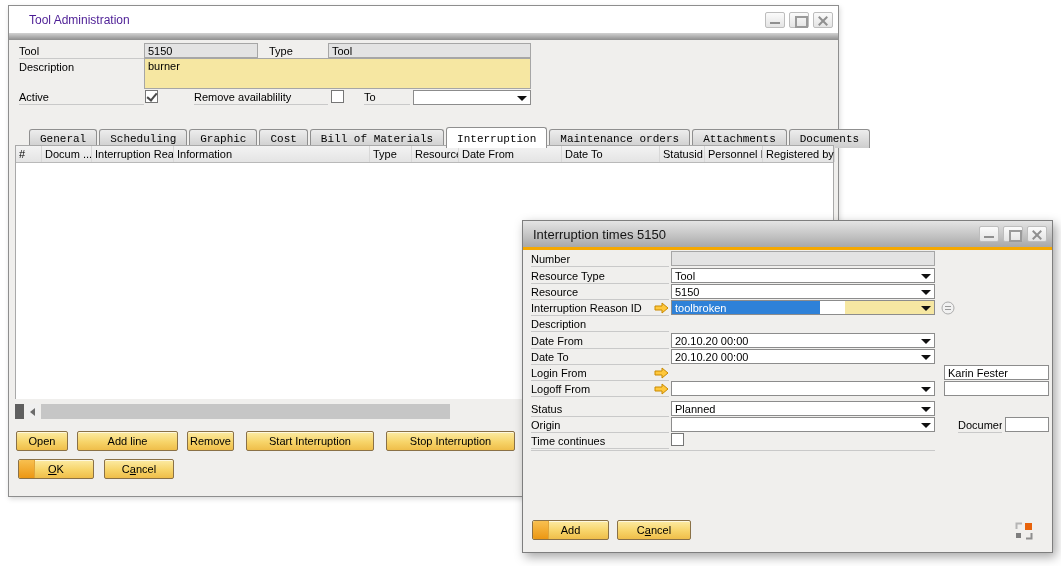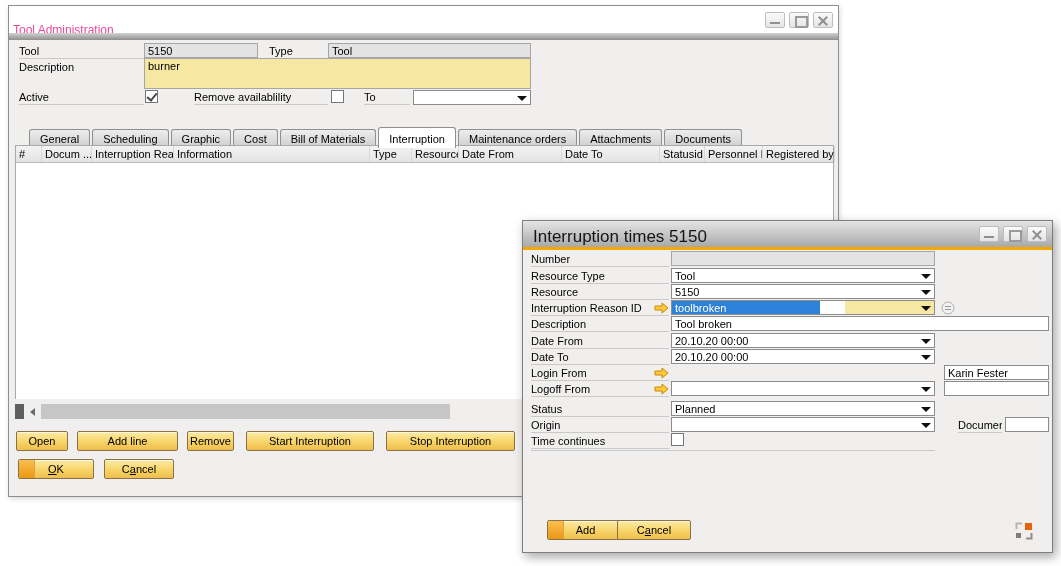--- a/index.html
+++ b/index.html
@@ -37,29 +37,29 @@
   .wb { position:relative; width:20px; height:16px; border:1px solid #BDBDBD; border-radius:2px;
         background:linear-gradient(180deg,#FBFBFB,#E4E4E4); }
   .wb.min::after { content:''; position:absolute; left:4px; right:4px; bottom:3px; height:2px; background:#8F8F8F; }
   .wb.max::after { content:''; position:absolute; left:5px; top:3px; width:9px; height:8px; border:2px solid #9A9A9A; }
   .wb.close::before, .wb.close::after { content:''; position:absolute; left:3px; top:7px; width:12px; height:2px; background:#8F8F8F; }
   .wb.close::before { transform:rotate(45deg); } .wb.close::after { transform:rotate(-45deg); }
 
   
   #main-window { left:8px; top:5px; width:831px; height:492px; box-shadow:1px 2px 5px rgba(0,0,0,.15); }
   #mw-titlebar { position:absolute; left:0; top:0; right:0; height:27px; background:#FFFFFF; }
-  #mw-title { position:absolute; left:4px; top:7px; font-size:12px; color:#ec4899;margin-top:10px; }
+  #mw-title { position:absolute; left:20px; top:7px; font-size:12px; color:#4c1d95; }
   #mw-strip { position:absolute; left:0; top:27px; right:0; height:7px;
               background:linear-gradient(180deg,#D2D2D2 0%,#8E8E8E 100%); }
 
   
   #tab-bar { position:absolute; left:20px; top:121px; right:10px; display:flex; align-items:flex-end; gap:2px; }
   .tab { height:17px; padding:2px 10px 16px 10px; border:1px solid #8F8F8F; border-bottom:none;
          border-radius:3px 3px 0 0; background:linear-gradient(180deg,#EDEDED,#CDCDCD);
-         line-height:14px; white-space:nowrap; }
+         line-height:14px; white-space:nowrap;font-family:Liberation Mono, monospace; }
   .tab.active { height:19px; background:#FFFFFF; position:relative; z-index:3; padding-top:4px; }
 
   
   #grid { position:absolute; left:6px; top:139px; width:819px; height:254px; background:#FFF; border:1px solid #A9A9A9; }
   #grid-header { display:flex; height:17px; background:linear-gradient(180deg,#F3F3F3,#E4E4E4); border-bottom:1px solid #B9B9B9; }
   .tcol { flex:0 0 auto; padding:2px 3px; border-right:1px solid #D8D8D8; white-space:nowrap; overflow:hidden; }
   .c0{width:26px}.c1{width:50px}.c2{width:82px}.c3{width:196px}.c4{width:42px}.c5{width:47px}
   .c6{width:103px}.c7{width:98px}.c8{width:45px}.c9{width:58px}.c10{width:72px}
 
   
@@ -67,21 +67,21 @@
   #hscroll .corner { position:absolute; left:0; top:0; width:9px; height:15px; background:#5F5F5F; }
   #hscroll .left-btn { position:absolute; left:11px; top:0; width:13px; height:15px; background:#EFEFEF; }
   #hscroll .left-btn::after { content:''; position:absolute; left:4px; top:4px; width:0; height:0;
       border-top:4px solid transparent; border-bottom:4px solid transparent; border-right:5px solid #6B6B6B; }
   #hscroll .thumb { position:absolute; left:26px; top:0; width:409px; height:15px; background:#C6C6C6; }
 
   
   #dialog { left:522px; top:220px; width:531px; height:333px; box-shadow:3px 4px 10px rgba(0,0,0,.35); border-color:#7E7E7E; }
   #dlg-titlebar { position:absolute; left:0; top:0; right:0; height:26px;
                   background:linear-gradient(180deg,#E4E4E4 0%,#C4C4C4 55%,#A8A8A8 100%); }
-  #dlg-title { position:absolute; left:10px; top:6px; font-size:17px; color:#141414; }
+  #dlg-title { position:absolute; left:10px; top:6px; font-size:13px; color:#141414; }
   #dlg-accent { position:absolute; left:0; top:26px; right:0; height:3px; background:#F5A800; }
   .dlg-label { left:8px; width:138px; }
   .dlg-input { left:148px; width:264px; }
   .link-arrow { position:absolute; left:131px; width:15px; height:12px; }
   .sep-line { position:absolute; left:8px; width:404px; border-bottom:1px solid #C9C9C9; }
 
   
   #reason-combo { padding:0; display:flex;gap:25px; }
   #reason-sel { background:#2E81D8; color:#FFF; padding:1px 3px; width:152px; height:13px; line-height:12px; }
   #reason-fill { background:#F6E7A2; width:92px; height:13px; }
@@ -211,21 +211,20 @@
   </div>
   <span class="abs" style="left:418px; top:80px;">
     <svg width="14" height="14" viewBox="0 0 14 14">
         <circle cx="7" cy="7" r="6" fill="#F1F1F1" stroke="#ACACAC"></circle>
         <line x1="4" y1="5.5" x2="10" y2="5.5" stroke="#9A9A9A"></line>
         <line x1="4" y1="8.5" x2="10" y2="8.5" stroke="#9A9A9A"></line>
       </svg>
   </span>
 
   <div class="label dlg-label" style="top:97px;">Description</div>
-  <div class="field" style="left:148px; top:95px; width:378px; border-color:#8C8C8C;">Tool broken</div>
 
   <div class="label dlg-label" style="top:114px;">Date From</div>
   <div class="field combo dlg-input" style="top:112px;">
     <span>20.10.20 00:00</span>
     <span class="dd-arrow"></span>
   </div>
 
   <div class="label dlg-label" style="top:130px;">Date To</div>
   <div class="field combo dlg-input" style="top:128px;">
     <span>20.10.20 00:00</span>
@@ -263,21 +262,21 @@
     <span></span>
     <span class="dd-arrow"></span>
   </div>
   <div class="label" style="left:435px; top:198px; width:44px;">Document</div>
   <div class="field" style="left:482px; top:196px; width:44px; border-color:#8C8C8C;"></div>
 
   <div class="label dlg-label" style="top:214px;">Time continues</div>
   <span class="checkbox" style="left:148px; top:212px;"></span>
   <div class="sep-line" style="top:229px;"></div>
 
-  <div class="gold-btn default" style="left:24px; top:299px; width:77px;">Add</div>
+  <div class="gold-btn default" style="left:9px; top:299px; width:77px;">Add</div>
   <div class="gold-btn" style="left:94px; top:299px; width:74px;">
     <span>C</span><span class="accel">a</span><span>ncel</span>
   </div>
 
   <span id="grip">
     <svg width="18" height="18" viewBox="0 0 18 18">
       <path d="M1.5 7 L1.5 1.5 L7 1.5" fill="none" stroke="#B5B5B5" stroke-width="2"></path>
       <rect x="10" y="1" width="7" height="7" fill="#E8630C"></rect>
       <rect x="1" y="11" width="5" height="5" fill="#7E7E7E"></rect>
       <path d="M11 16.5 L16.5 16.5 L16.5 11" fill="none" stroke="#8E8E8E" stroke-width="2"></path>

